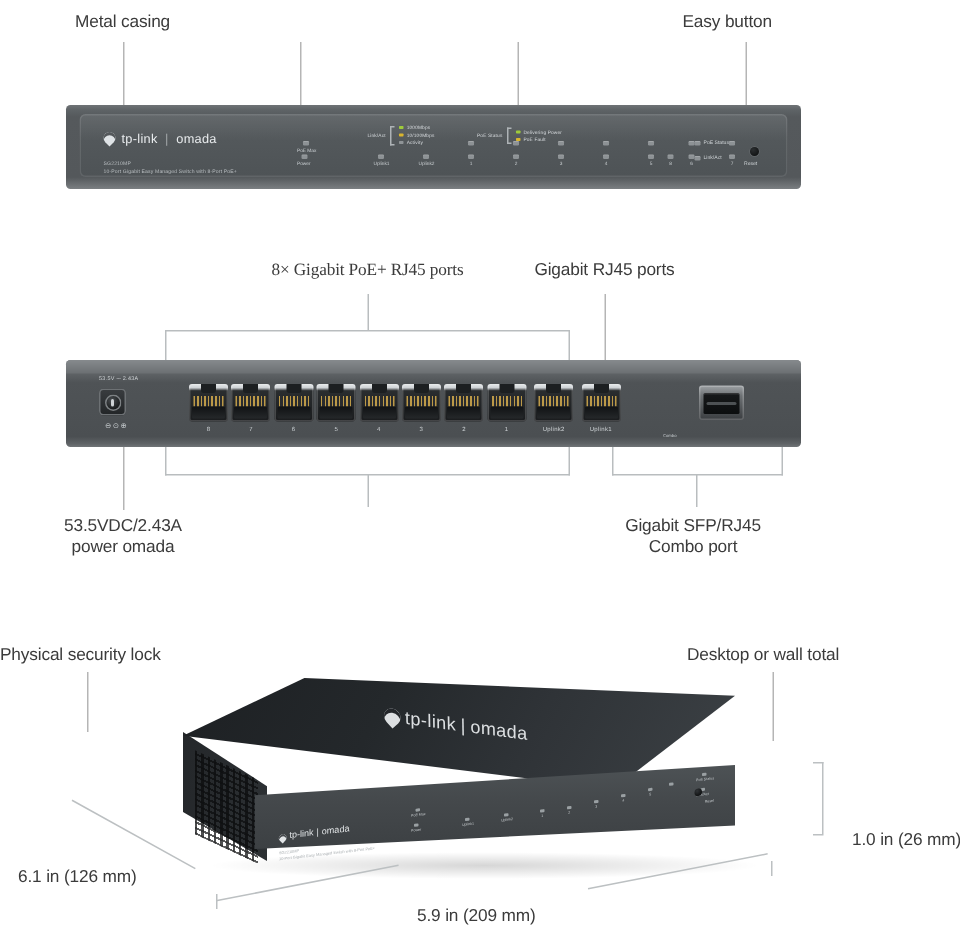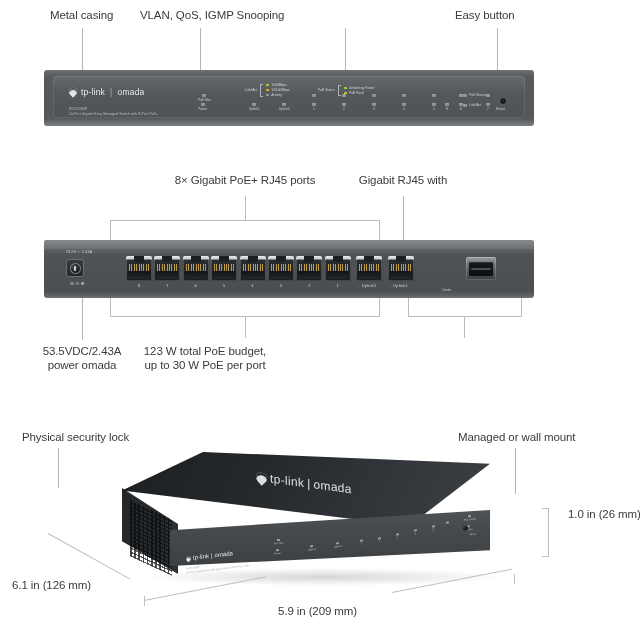--- a/index.html
+++ b/index.html
@@ -215,21 +215,20 @@
   .dimtick{position:absolute;background:#bcc0c2;}
 </style>
 </head>
 <body>
 
 <div class="stage">
 
   <div class="callout" style="left:50px;top:8px;">Metal casing</div>
   <div class="leader" style="left:82px;top:28px;height:44px;"></div>
 
-  <div class="callout" style="left:140px;top:8px;">VLAN, QoS, IGMP Snooping</div>
   <div class="leader" style="left:200px;top:28px;height:44px;"></div>
 
   <div class="leader" style="left:345px;top:28px;height:44px;"></div>
 
   <div class="callout" style="left:455px;top:8px;">Easy button</div>
   <div class="leader" style="left:497px;top:28px;height:44px;"></div>
 
   <div class="front-wrap">
     <div class="front-outer"></div>
     <div class="front-face">
@@ -372,25 +371,25 @@
       <div class="ledcol" style="left:392px;top:27px;">
           <span class="led"></span>
           <span class="ledlbl">8</span>
         </div>
 
       <div class="resetbtn" style="left:447px;top:22px;"></div>
       <div class="sidelbl" style="position:absolute;left:443px;top:31px;">Reset</div>
     </div>
   </div>
 
-  <div class="callout center" style="left:245px;top:173px;">8× Gigabit PoE+ RJ45 ports</div>
+  <div class="callout center" style="left:245px;top:173px;font-family:Liberation Serif, serif;">8× Gigabit PoE+ RJ45 ports</div>
   <div class="stem" style="left:245px;top:196px;height:24px;"></div>
   <div class="bracket" style="left:110px;top:220px;width:268px;height:20px;"></div>
 
-  <div class="callout center" style="left:403px;top:173px;">Gigabit RJ45 with</div>
+  <div class="callout center" style="left:403px;top:173px;">Gigabit RJ45 ports</div>
   <div class="leader" style="left:403px;top:196px;height:48px;"></div>
 
   <div class="rear-wrap">
     <div class="rear-outer"></div>
     <div class="rear-top-strip"></div>
 
     <div class="dclabel">53.5V ⎓ 2.43A</div>
     <div class="dcjack">
       <span class="ring">
           <span class="pin"></span>
@@ -472,32 +471,32 @@
   </div>
 
   <div class="leader" style="left:82px;top:298px;height:42px;"></div>
   <div class="callout center" style="left:82px;top:344px;">
     <div>53.5VDC/2.43A</div>
     <div>power omada</div>
   </div>
 
   <div class="bracket-down" style="left:110px;top:298px;width:268px;height:18px;"></div>
   <div class="stem" style="left:245px;top:316px;height:22px;"></div>
-  <div class="callout center" style="left:205px;top:344px;">
-    <div>123 W total PoE budget,</div>
-    <div>up to 30 W PoE per port</div>
-  </div>
 
   <div class="bracket-down" style="left:408px;top:298px;width:112px;height:18px;"></div>
   <div class="stem" style="left:464px;top:316px;height:22px;"></div>
-
-  <div class="callout" style="left:22px;top:430px;text-align:right;">Physical security lock</div>
+  <div class="callout center" style="left:462px;top:344px;">
+    <div>Gigabit SFP/RJ45</div>
+    <div>Combo port</div>
+  </div>
+
+  <div class="callout" style="left:0;top:430px;text-align:right;">Physical security lock</div>
   <div class="leader" style="left:58px;top:448px;height:40px;"></div>
 
-  <div class="callout" style="left:458px;top:430px;">Managed or wall mount</div>
+  <div class="callout" style="left:458px;top:430px;">Desktop or wall total</div>
   <div class="leader" style="left:515px;top:448px;height:46px;"></div>
 
   <div class="iso">
     <div class="iso-shadow"></div>
     <div class="iso-left"></div>
     <div class="vents"></div>
     <div class="iso-top"></div>
     <div class="iso-logo">
       <span class="pmark"></span>
       <span>tp-link</span>
@@ -563,21 +562,21 @@
         </div>
       <div class="iso-led" style="left:286px;top:26px;">
           <i></i>
           <b>Link/Act</b>
         </div>
       <div class="iso-reset"></div>
       <div style="position:absolute;right:8px;top:34px;color:#c3c8cb;font-size:2.4px;">Reset</div>
     </div>
   </div>
 
-  <div class="callout" style="left:568px;top:507px;">1.0 in (26 mm)</div>
+  <div class="callout" style="left:568px;top:553px;">1.0 in (26 mm)</div>
   <div class="dimline" style="left:548px;top:508px;width:1px;height:48px;"></div>
   <div class="dimtick" style="left:542px;top:508px;width:7px;height:1px;"></div>
   <div class="dimtick" style="left:542px;top:556px;width:7px;height:1px;"></div>
 
   <div class="callout" style="left:12px;top:578px;">6.1 in (126 mm)</div>
   <div class="dimline" style="left:48px;top:533px;width:94px;height:1px;transform:rotate(29deg);transform-origin:left center;"></div>
 
   <div class="callout" style="left:278px;top:604px;">5.9 in (209 mm)</div>
   <div class="dimline" style="left:144px;top:600px;width:124px;height:1px;transform:rotate(-11deg);transform-origin:left center;"></div>
   <div class="dimline" style="left:392px;top:592px;width:122px;height:1px;transform:rotate(-11deg);transform-origin:left center;"></div>

